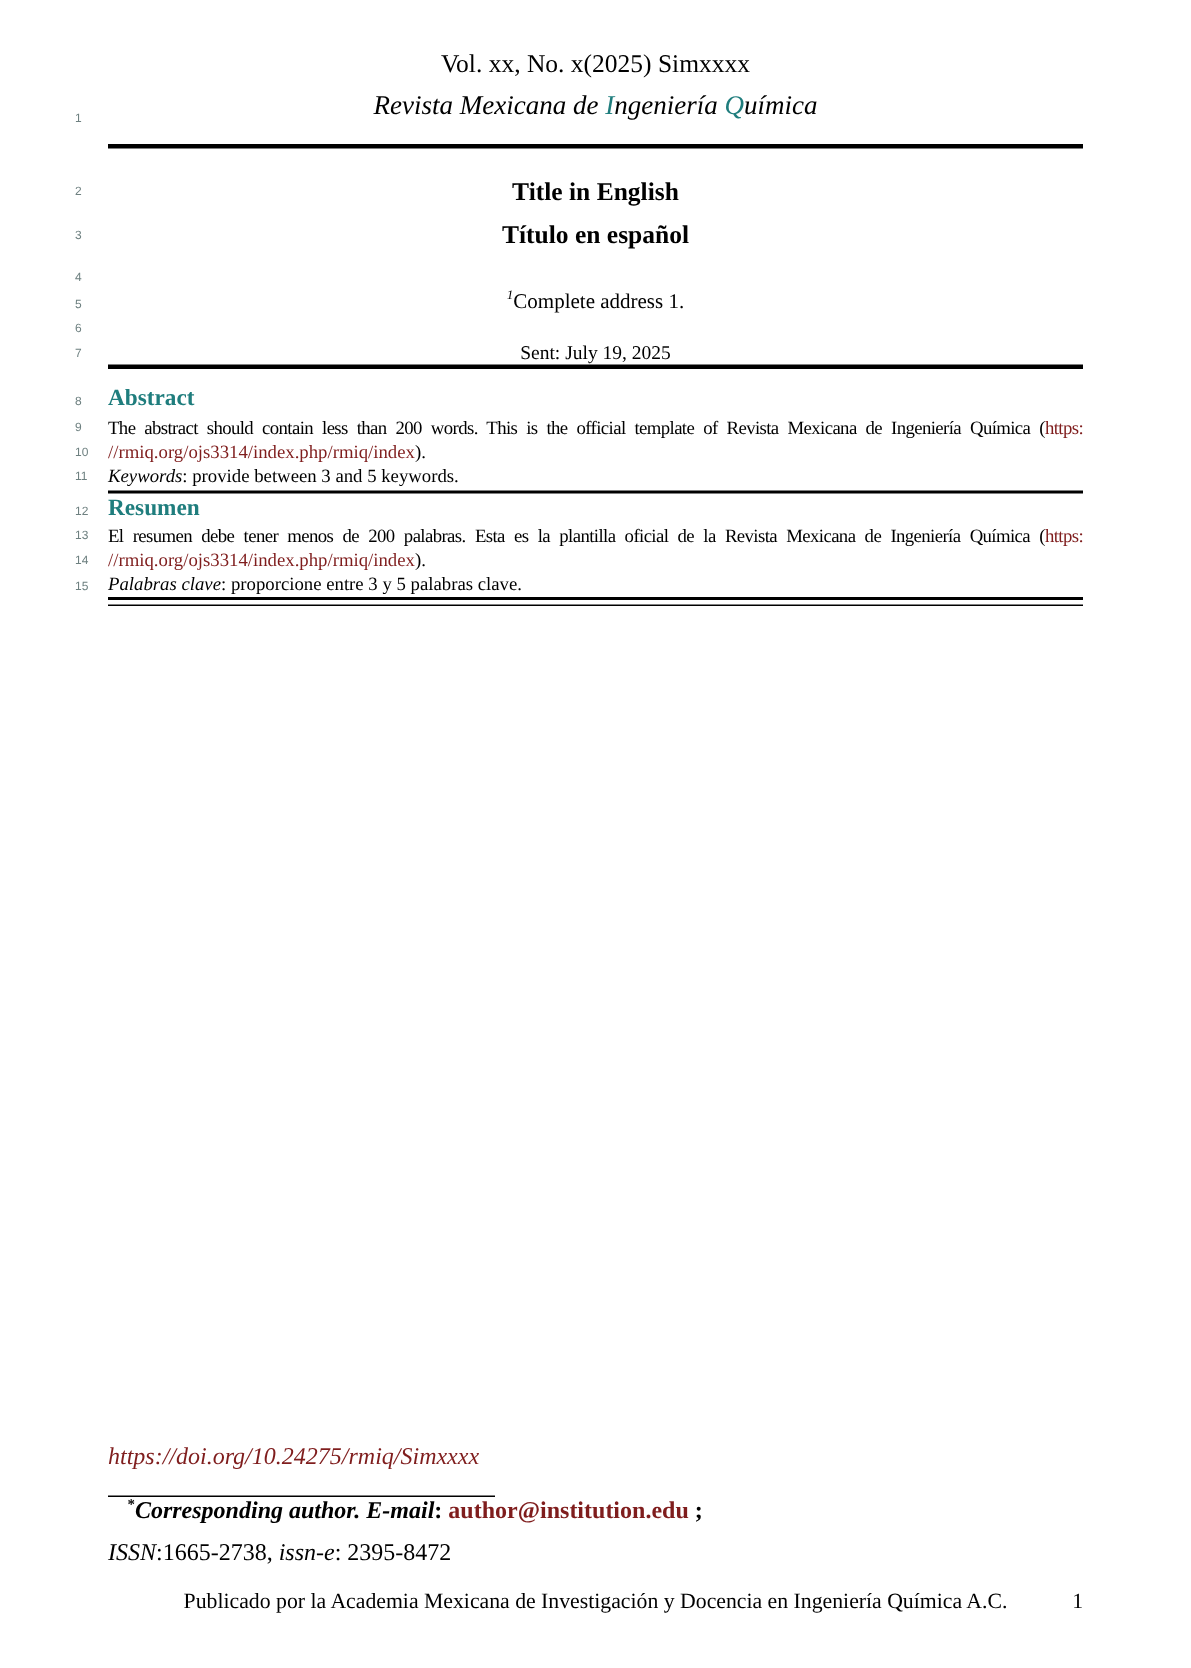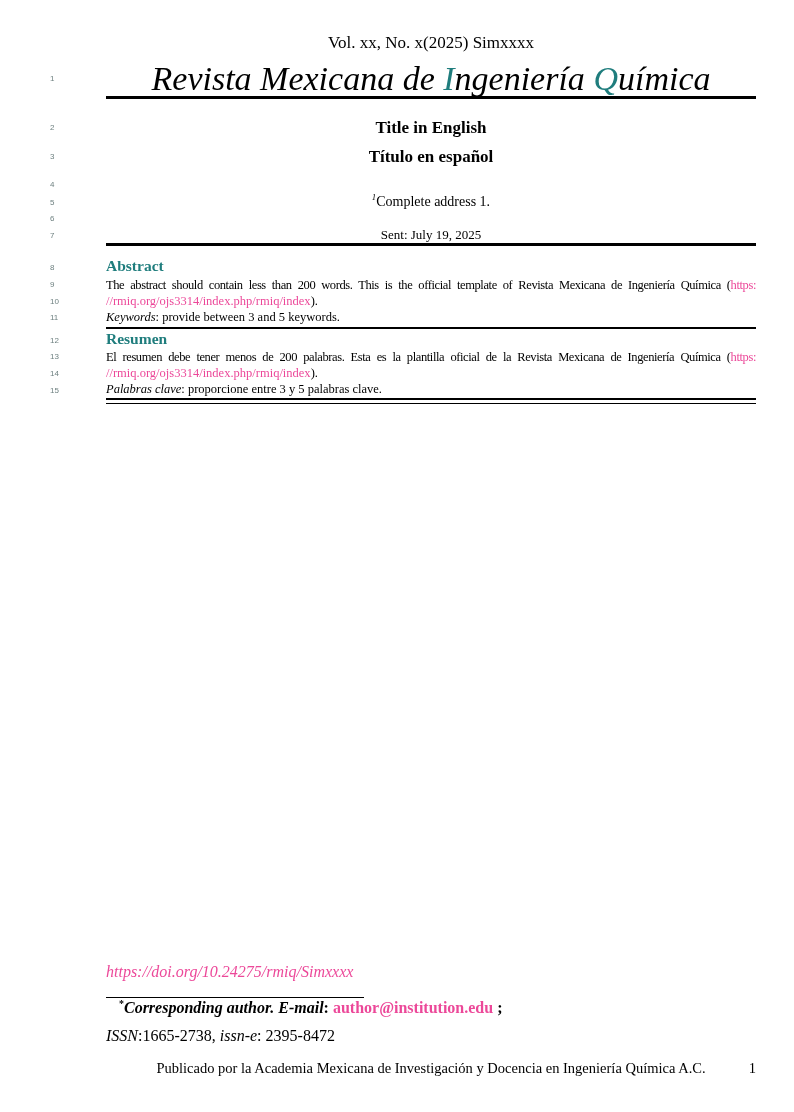--- a/index.html
+++ b/index.html
@@ -2,28 +2,28 @@
 <html><head>
 <meta charset="utf-8">
 <style>
   html,body{margin:0;padding:0;background:#e8e8e8;}
   .page{
     position:relative;width:794px;height:1112px;margin:0 auto;
     background:#ffffff;overflow:hidden;
     font-family:"Liberation Serif","DejaVu Serif",serif;color:#000;
   }
   .content{position:absolute;left:72px;top:0;width:650px;height:100%;}
-  .abs{position:absolute;left:0;width:650px;margin-left:34px;}
+  .abs{position:absolute;left:0;width:650px;}
   .center{text-align:center;}
   .teal{color:#1f7d7d;}
-  .link{color:#ec4899;}
+  .link{color:#7f1d1d;}
   .it{font-style:italic;}
   
   .vol{top:33px;font-size:17px;}
-  .journal{top:60px;font-size:34px;font-style:italic;}
+  .journal{top:60px;font-size:18px;font-style:italic;}
   .rule{background:#000;height:3px;}
   .rule-header{top:96px;}
   .rule-title{top:243px;}
   .rule-mid{top:327px;height:2px;}
   .rule-dbl{top:398px;height:3px;background:transparent;border-top:2px solid #000;border-bottom:1px solid #000;}
   .title-en{top:118px;font-size:17px;font-weight:bold;}
   .title-es{top:147px;font-size:17px;font-weight:bold;}
   .authors{top:175px;font-size:14.5px;}
   .addr1{top:194px;font-size:14px;}
   .addr2{top:210px;font-size:14px;}

